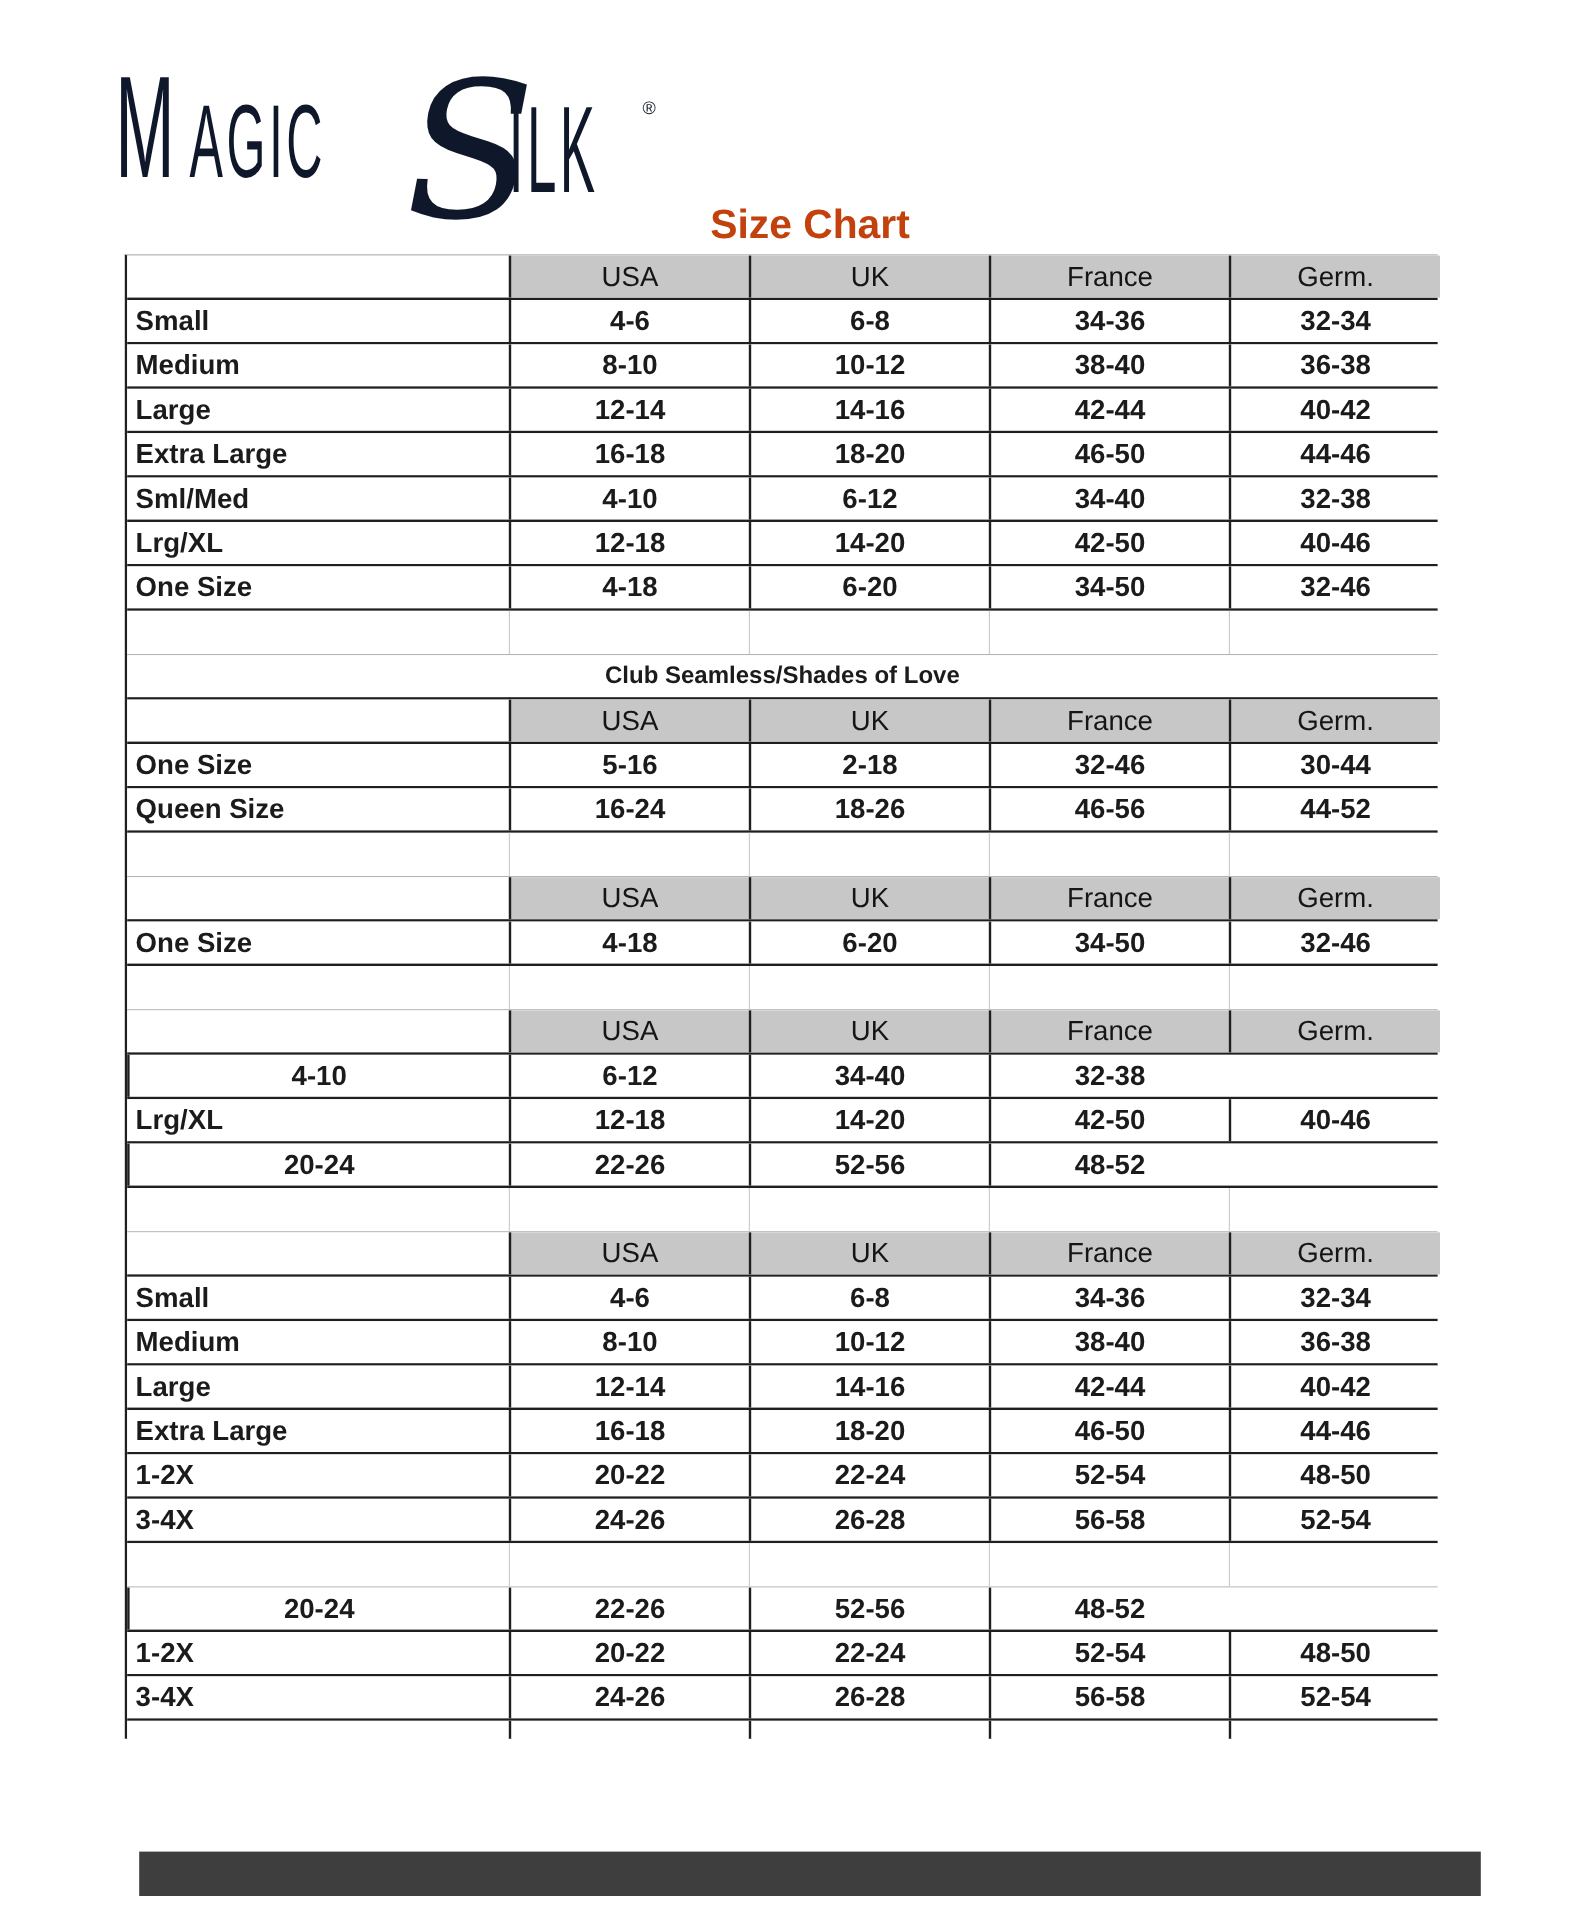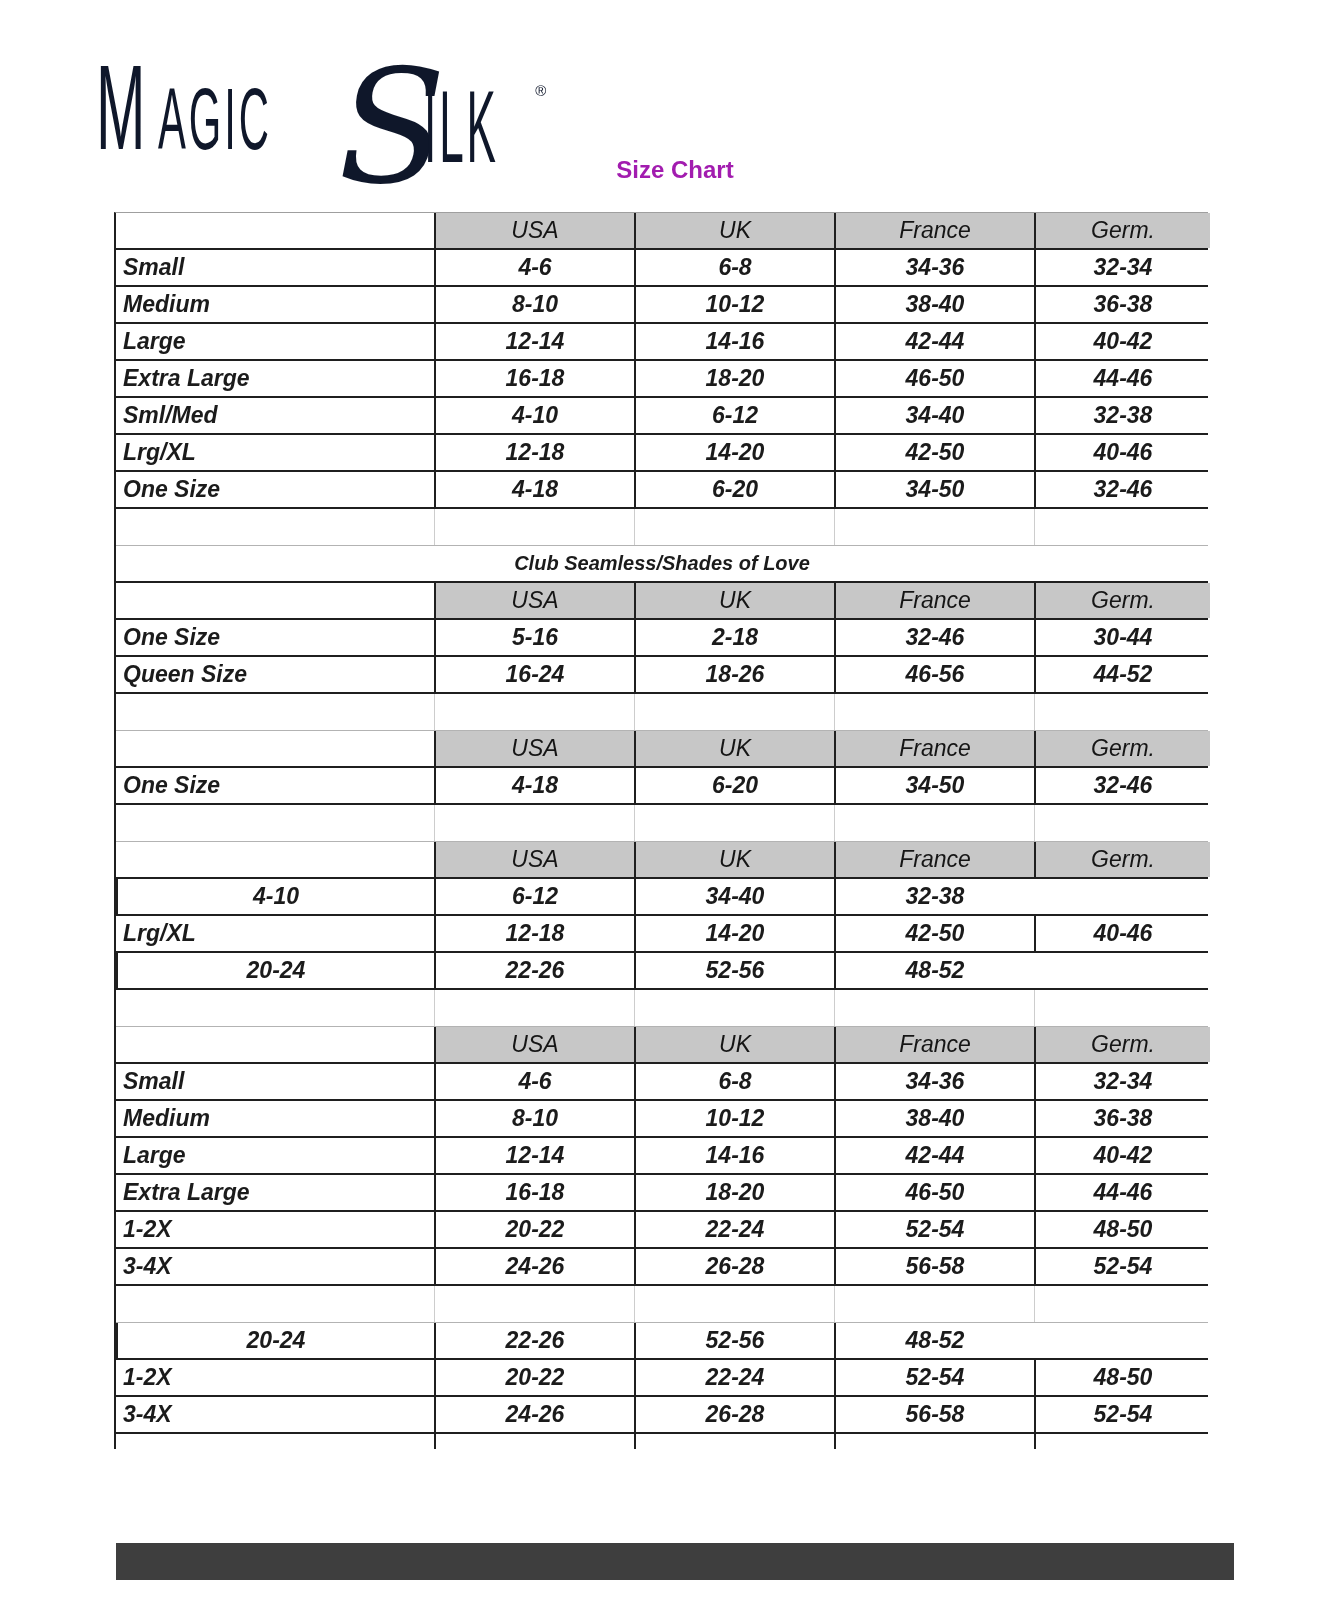--- a/index.html
+++ b/index.html
@@ -14,29 +14,29 @@
   .lg { display:inline-block; transform-origin:0 78%; line-height:1; }
   .lg-m    { font-size:108px; transform:scale(0.55,1.12); margin-right:-20px; }
   .lg-agic { font-size:72px;  transform:scale(0.58,1.20); letter-spacing:5px; margin-left:-8px; margin-right:-16px; }
   .lg-s    { font-family:"DejaVu Serif", serif; font-style:italic; font-size:158px;
              line-height:0.8; position:relative; top:34px; margin:0 -16px 0 0; }
   .lg-ilk  { font-size:76px; transform:scale(0.58,1.35); letter-spacing:5px; position:relative; top:12px; margin-left:-6px; }
   .lg-reg  { font-size:15px; position:relative; top:-52px; left:-18px; }
 
   
   .page-title {
-    position:absolute; left:114px; top:156px; width:1094px;
-    text-align:center; font-size:24px; font-weight:700; color:#a21caf;
+    position:absolute; left:114px; top:168px; width:1094px;
+    text-align:center; font-size:34px; font-weight:700; color:#c2410c;
     padding-left:28px;
   }
 
   
   .size-table {
-    position:absolute; left:114px; top:212px; width:1094px;
-    border-left:2px solid #1f1f1f; border-top:1px solid #9f9f9f;font-style:italic;
+    position:absolute; left:104px; top:212px; width:1094px;
+    border-left:2px solid #1f1f1f; border-top:1px solid #9f9f9f;
   }
   .row {
     display:grid; grid-template-columns:318px 200px 200px 200px 176px;
     height:37px; border-bottom:2px solid #1f1f1f; background:#ffffff;
   }
   .cell { display:flex; align-items:center; justify-content:center; font-size:23px; overflow:hidden; }
   .label-cell { justify-content:flex-start; padding-left:7px; font-weight:700; }
   .value-cell { border-left:2px solid #1f1f1f; font-weight:700; }
   .head-cell  { border-left:2px solid #1f1f1f; background:#c7c7c7; font-weight:400; color:#151515; }
   .title-row  { display:flex; align-items:center; justify-content:center;

